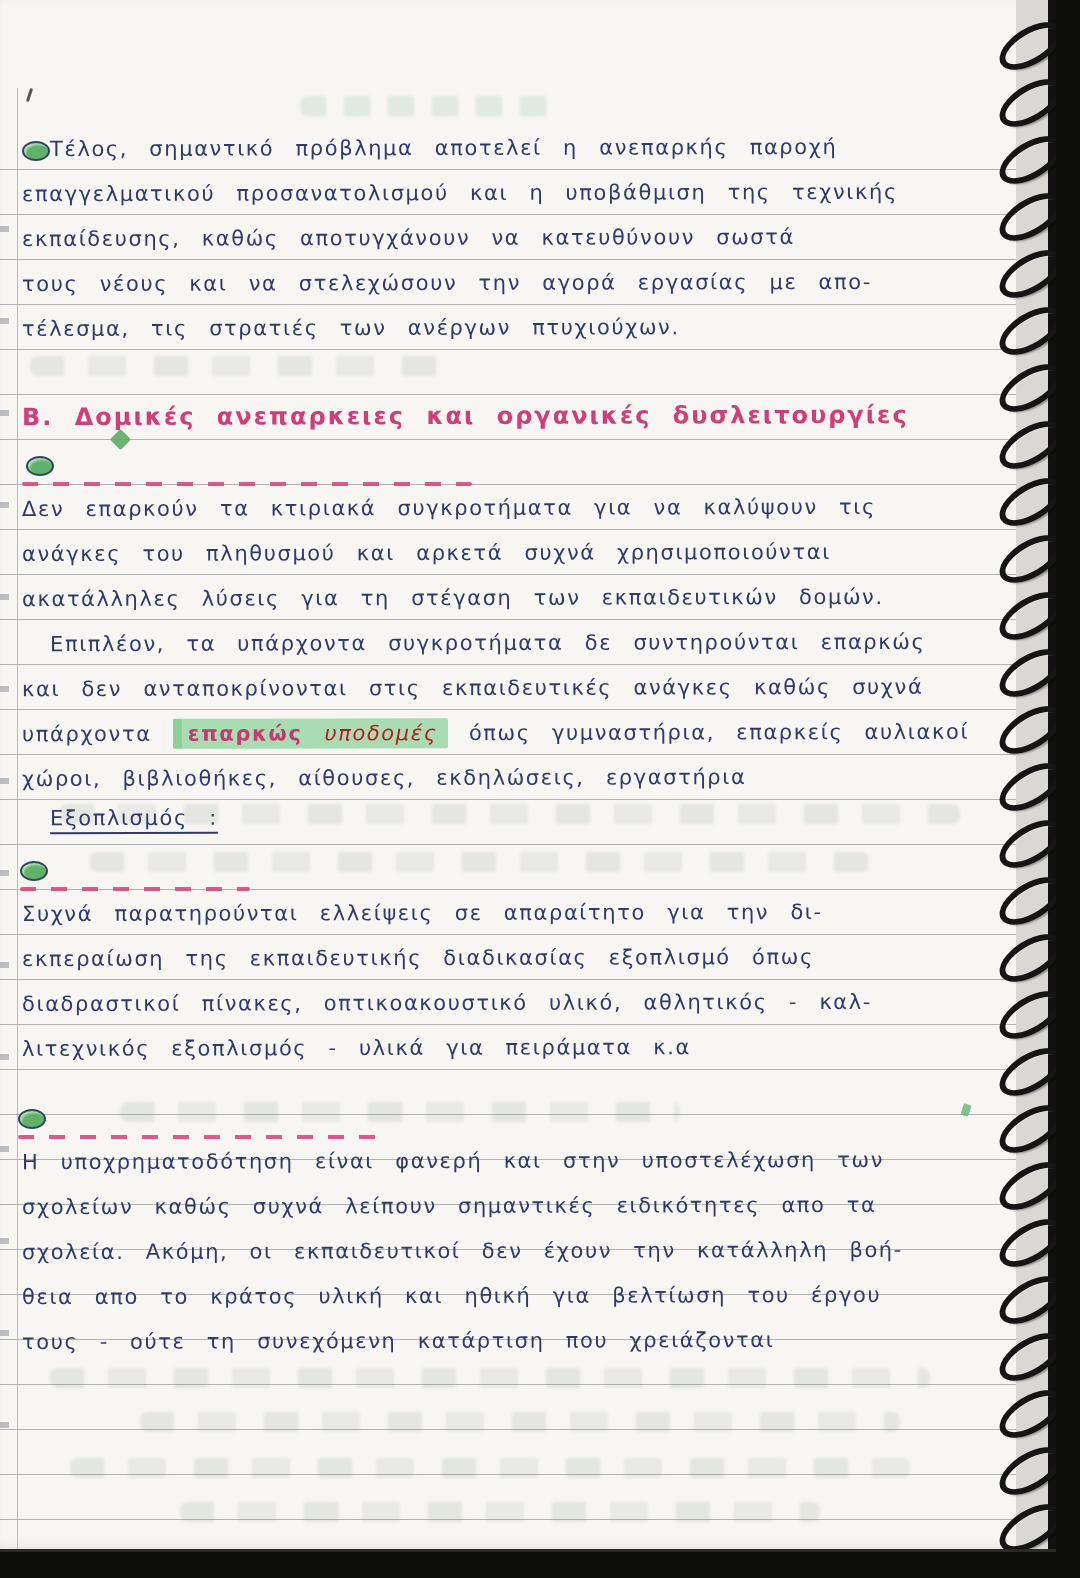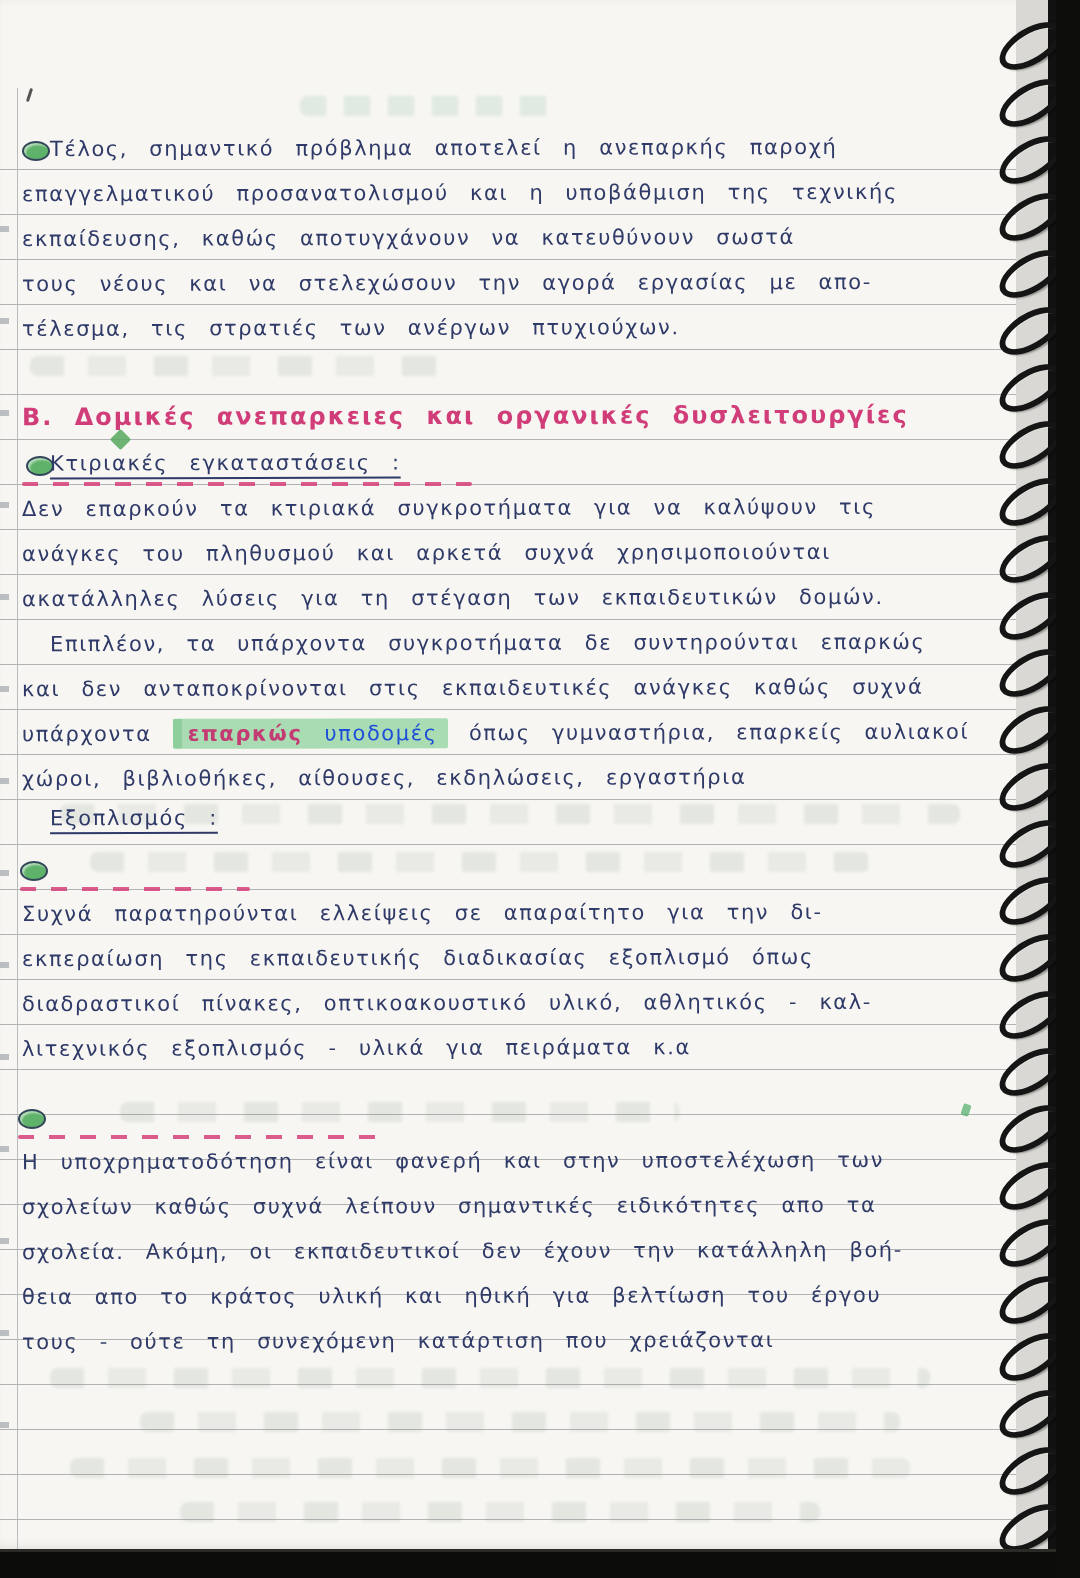--- a/index.html
+++ b/index.html
@@ -61,21 +61,21 @@
     position:absolute;height:4px;
     background:repeating-linear-gradient(90deg,
       #d6417a 0 16px, transparent 16px 31px);
     opacity:.85;border-radius:2px;
   }
   .hl{
     background:#a9dcb3;padding:3px 10px 3px 6px;
     border-left:9px solid #8ecf9c;border-radius:2px;
   }
   .hl .w1{color:#c43a73;font-weight:bold;margin-right:22px;}
-  .hl .w2{color:#1d4ed8;}
+  .hl .w2{color:#b91c1c;font-style:italic;}
   .green-diamond{
     position:absolute;width:15px;height:15px;background:#57a85f;
     transform:rotate(45deg);opacity:.85;border-radius:2px;
   }
   .green-spark{
     position:absolute;width:8px;height:12px;background:#4fae67;
     opacity:.7;border-radius:2px;transform:rotate(18deg);
   }
   .apostrophe{
     position:absolute;left:28px;top:88px;width:3px;height:14px;
@@ -127,21 +127,20 @@
     <div class="hw indent" style="top:126px;">Τέλος, σημαντικό πρόβλημα αποτελεί η ανεπαρκής παροχή</div>
     <div class="hw" style="top:171px;">επαγγελματικού προσανατολισμού και η υποβάθμιση της τεχνικής</div>
     <div class="hw" style="top:216px;">εκπαίδευσης, καθώς αποτυγχάνουν να κατευθύνουν σωστά</div>
     <div class="hw" style="top:261px;">τους νέους και να στελεχώσουν την αγορά εργασίας με απο-</div>
     <div class="hw" style="top:306px;">τέλεσμα, τις στρατιές των ανέργων πτυχιούχων.</div>
 
     <div class="hw pink-heading" style="top:394px;">Β. Δομικές ανεπαρκειες και οργανικές δυσλειτουργίες</div>
     <div class="green-diamond" style="left:113px;top:432px;"></div>
 
     <div class="bullet" style="left:26px;top:456px;"></div>
-    <div class="hw indent title" style="top:441px;">Κτιριακές εγκαταστάσεις :</div>
     <div class="pink-dashes" style="left:22px;top:482px;width:450px;"></div>
     <div class="hw" style="top:486px;">Δεν επαρκούν τα κτιριακά συγκροτήματα για να καλύψουν τις</div>
     <div class="hw" style="top:531px;">ανάγκες του πληθυσμού και αρκετά συχνά χρησιμοποιούνται</div>
     <div class="hw" style="top:576px;">ακατάλληλες λύσεις για τη στέγαση των εκπαιδευτικών δομών.</div>
     <div class="hw indent" style="top:621px;">Επιπλέον, τα υπάρχοντα συγκροτήματα δε συντηρούνται επαρκώς</div>
     <div class="hw" style="top:666px;">και δεν ανταποκρίνονται στις εκπαιδευτικές ανάγκες καθώς συχνά</div>
     <div class="hw" style="top:711px;">
       <span>υπάρχοντα</span>
       <span class="hl"><span class="w1">επαρκώς</span><span class="w2">υποδομές</span></span>
       <span>όπως γυμναστήρια, επαρκείς αυλιακοί</span>

